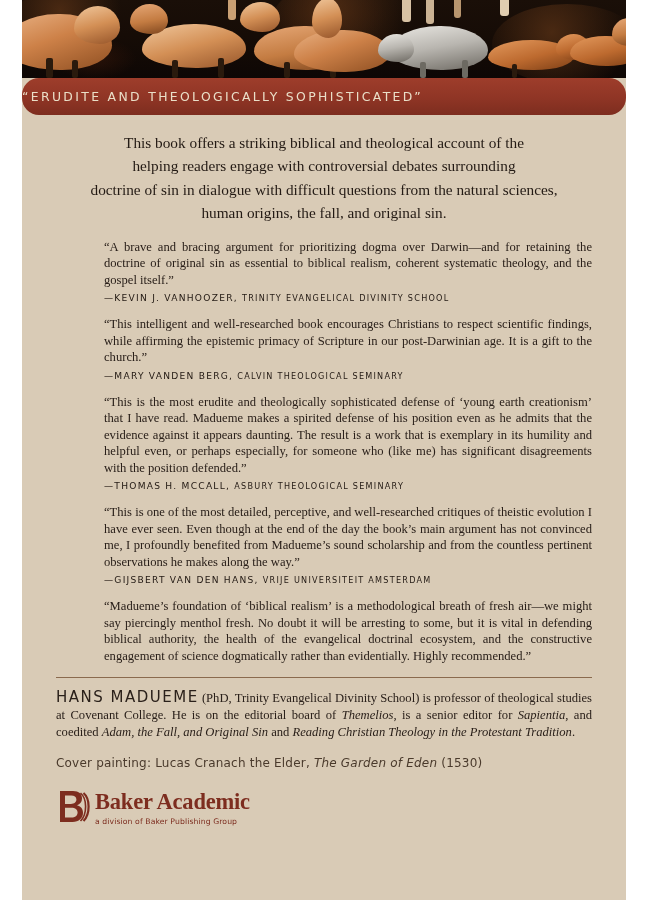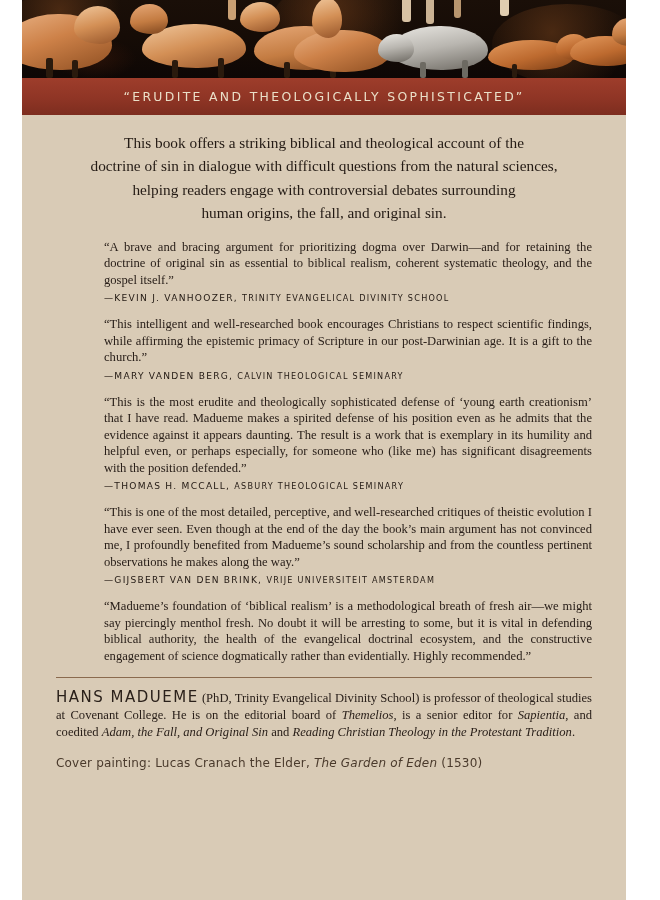--- a/index.html
+++ b/index.html
@@ -70,22 +70,22 @@
   .darkleg { background: #2a1a0d; }
   .palelleg { background: #6d6a62; }
 
   
   .banner {
     width: 100%;
     height: 37px;
     background: linear-gradient(180deg, #9e3d2b 0%, #8f3525 55%, #7d2d1f 100%);
     display: flex;
     align-items: center;
-    justify-content: center;
     box-sizing: border-box;
+    border-radius: 17px;
   }
   .banner-text {
     color: #eadfc8;
     font-family: "DejaVu Sans", sans-serif;
     font-size: 12.4px;
     letter-spacing: 2.35px;
     font-weight: 400;
     white-space: nowrap;
   }
 
@@ -247,22 +247,22 @@
     </div>
 
     <div class="banner">
       <span class="banner-text">“ERUDITE AND THEOLOGICALLY SOPHISTICATED”</span>
     </div>
 
     <div class="content">
 
       <div class="intro">
         <div>This book offers a striking biblical and theological account of the</div>
+        <div>helping readers engage with controversial debates surrounding</div>
         <div>doctrine of sin in dialogue with difficult questions from the natural sciences,</div>
-        <div>helping readers engage with controversial debates surrounding</div>
         <div>human origins, the fall, and original sin.</div>
       </div>
 
       <div class="blurbs">
 
         <div class="blurb">
           <p class="blurb-text">“A brave and bracing argument for prioritizing dogma over Darwin—and for retaining the doctrine of original sin as essential to biblical realism, coherent systematic theology, and the gospel itself.”</p>
           <p class="attrib"><span>—KEVIN J. VANHOOZER,</span> <span class="inst">TRINITY EVANGELICAL DIVINITY SCHOOL</span></p>
         </div>
 
@@ -271,31 +271,44 @@
           <p class="attrib"><span>—MARY VANDEN BERG,</span> <span class="inst">CALVIN THEOLOGICAL SEMINARY</span></p>
         </div>
 
         <div class="blurb">
           <p class="blurb-text">“This is the most erudite and theologically sophisticated defense of ‘young earth creationism’ that I have read. Madueme makes a spirited defense of his position even as he admits that the evidence against it appears daunting. The result is a work that is exemplary in its humility and helpful even, or perhaps especially, for someone who (like me) has significant disagreements with the position defended.”</p>
           <p class="attrib"><span>—THOMAS H. MCCALL,</span> <span class="inst">ASBURY THEOLOGICAL SEMINARY</span></p>
         </div>
 
         <div class="blurb">
           <p class="blurb-text">“This is one of the most detailed, perceptive, and well-researched critiques of theistic evolution I have ever seen. Even though at the end of the day the book’s main argument has not convinced me, I profoundly benefited from Madueme’s sound scholarship and from the countless pertinent observations he makes along the way.”</p>
-          <p class="attrib"><span>—GIJSBERT VAN DEN BRINK,</span> <span class="inst">VRIJE UNIVERSITEIT AMSTERDAM</span></p>
+          <p class="attrib"><span>—GIJSBERT VAN DEN HANS,</span> <span class="inst">VRIJE UNIVERSITEIT AMSTERDAM</span></p>
         </div>
 
         <div class="blurb">
           <p class="blurb-text">“Madueme’s foundation of ‘biblical realism’ is a methodological breath of fresh air—we might say piercingly menthol fresh. No doubt it will be arresting to some, but it is vital in defending biblical authority, the health of the evangelical doctrinal ecosystem, and the constructive engagement of science dogmatically rather than evidentially. Highly recommended.”</p>
         </div>
 
       </div>
 
       <div class="rule"></div>
 
       <p class="bio"><span class="name">HANS MADUEME</span><span> (PhD, Trinity Evangelical Divinity School) is professor of theological studies at Covenant College. He is on the editorial board of </span><i>Themelios</i><span>, is a senior editor for </span><i>Sapientia</i><span>, and coedited </span><i>Adam, the Fall, and Original Sin</i><span> and </span><i>Reading Christian Theology in the Protestant Tradition</i><span>.</span></p>
 
       <p class="credit"><span>Cover painting: Lucas Cranach the Elder, </span><i>The Garden of Eden</i><span> (1530)</span></p>
 
+      <div class="logo">
+        <svg class="logo-mark" viewBox="0 0 34 40">
+          <path d="M4 4 H17 C23 4 26 7 26 11.5 C26 15 24 17.2 21 18.2 C24.6 19 27 21.6 27 25.8 C27 31 23 35 16.5 35 H4 Z
+                   M9 8.5 V17 H15 C18.2 17 20.4 15.2 20.4 12.6 C20.4 10 18.4 8.5 15.2 8.5 Z
+                   M9 20.8 V30.6 H15.4 C19.2 30.6 21.6 28.6 21.6 25.6 C21.6 22.6 19.2 20.8 15.4 20.8 Z" fill="#7d2d1f"></path>
+          <path d="M27.5 6 C31 9 32.6 13.5 32.6 19.5 C32.6 25.5 31 30.6 27.5 34" fill="none" stroke="#7d2d1f" stroke-width="2.2"></path>
+          <path d="M24.5 6 C28 9 29.6 13.5 29.6 19.5 C29.6 25.5 28 30.6 24.5 34" fill="none" stroke="#7d2d1f" stroke-width="1.6"></path>
+        </svg>
+        <div class="logo-words">
+          <div class="logo-name">Baker Academic</div>
+          <div class="logo-tag">a division of Baker Publishing Group</div>
+        </div>
+      </div>
 
     </div>
   </div>
 </div>
 
 </body></html>

